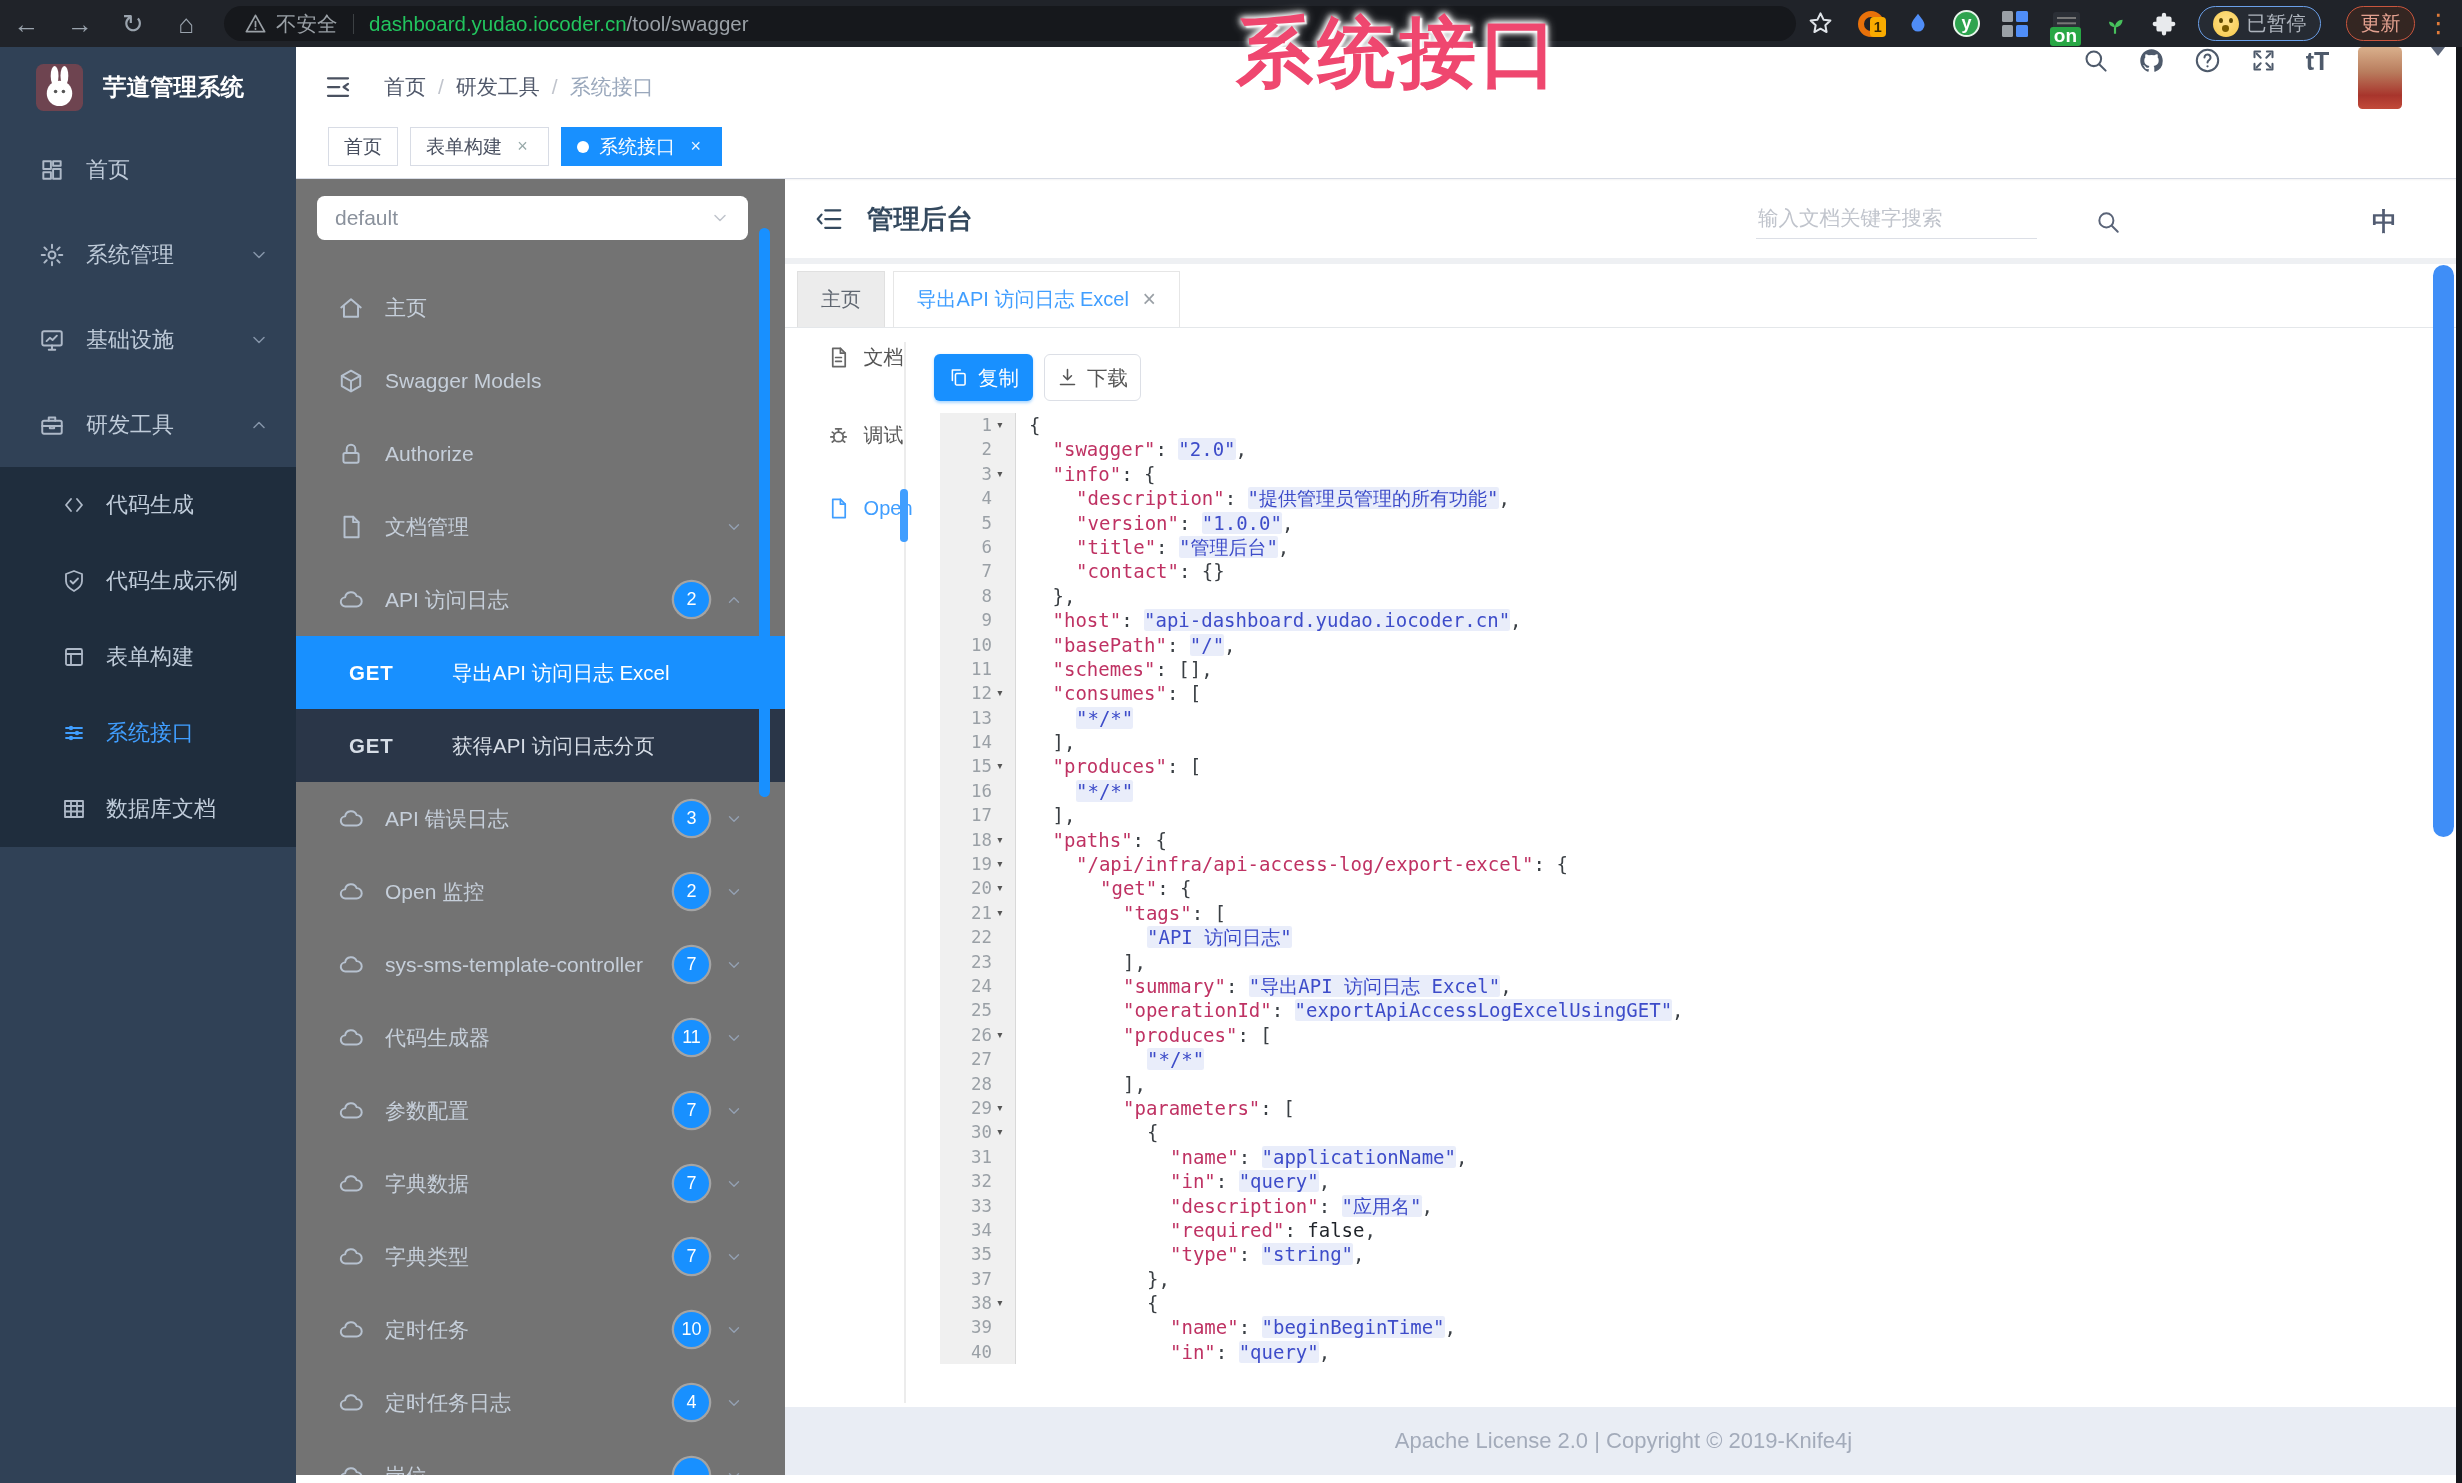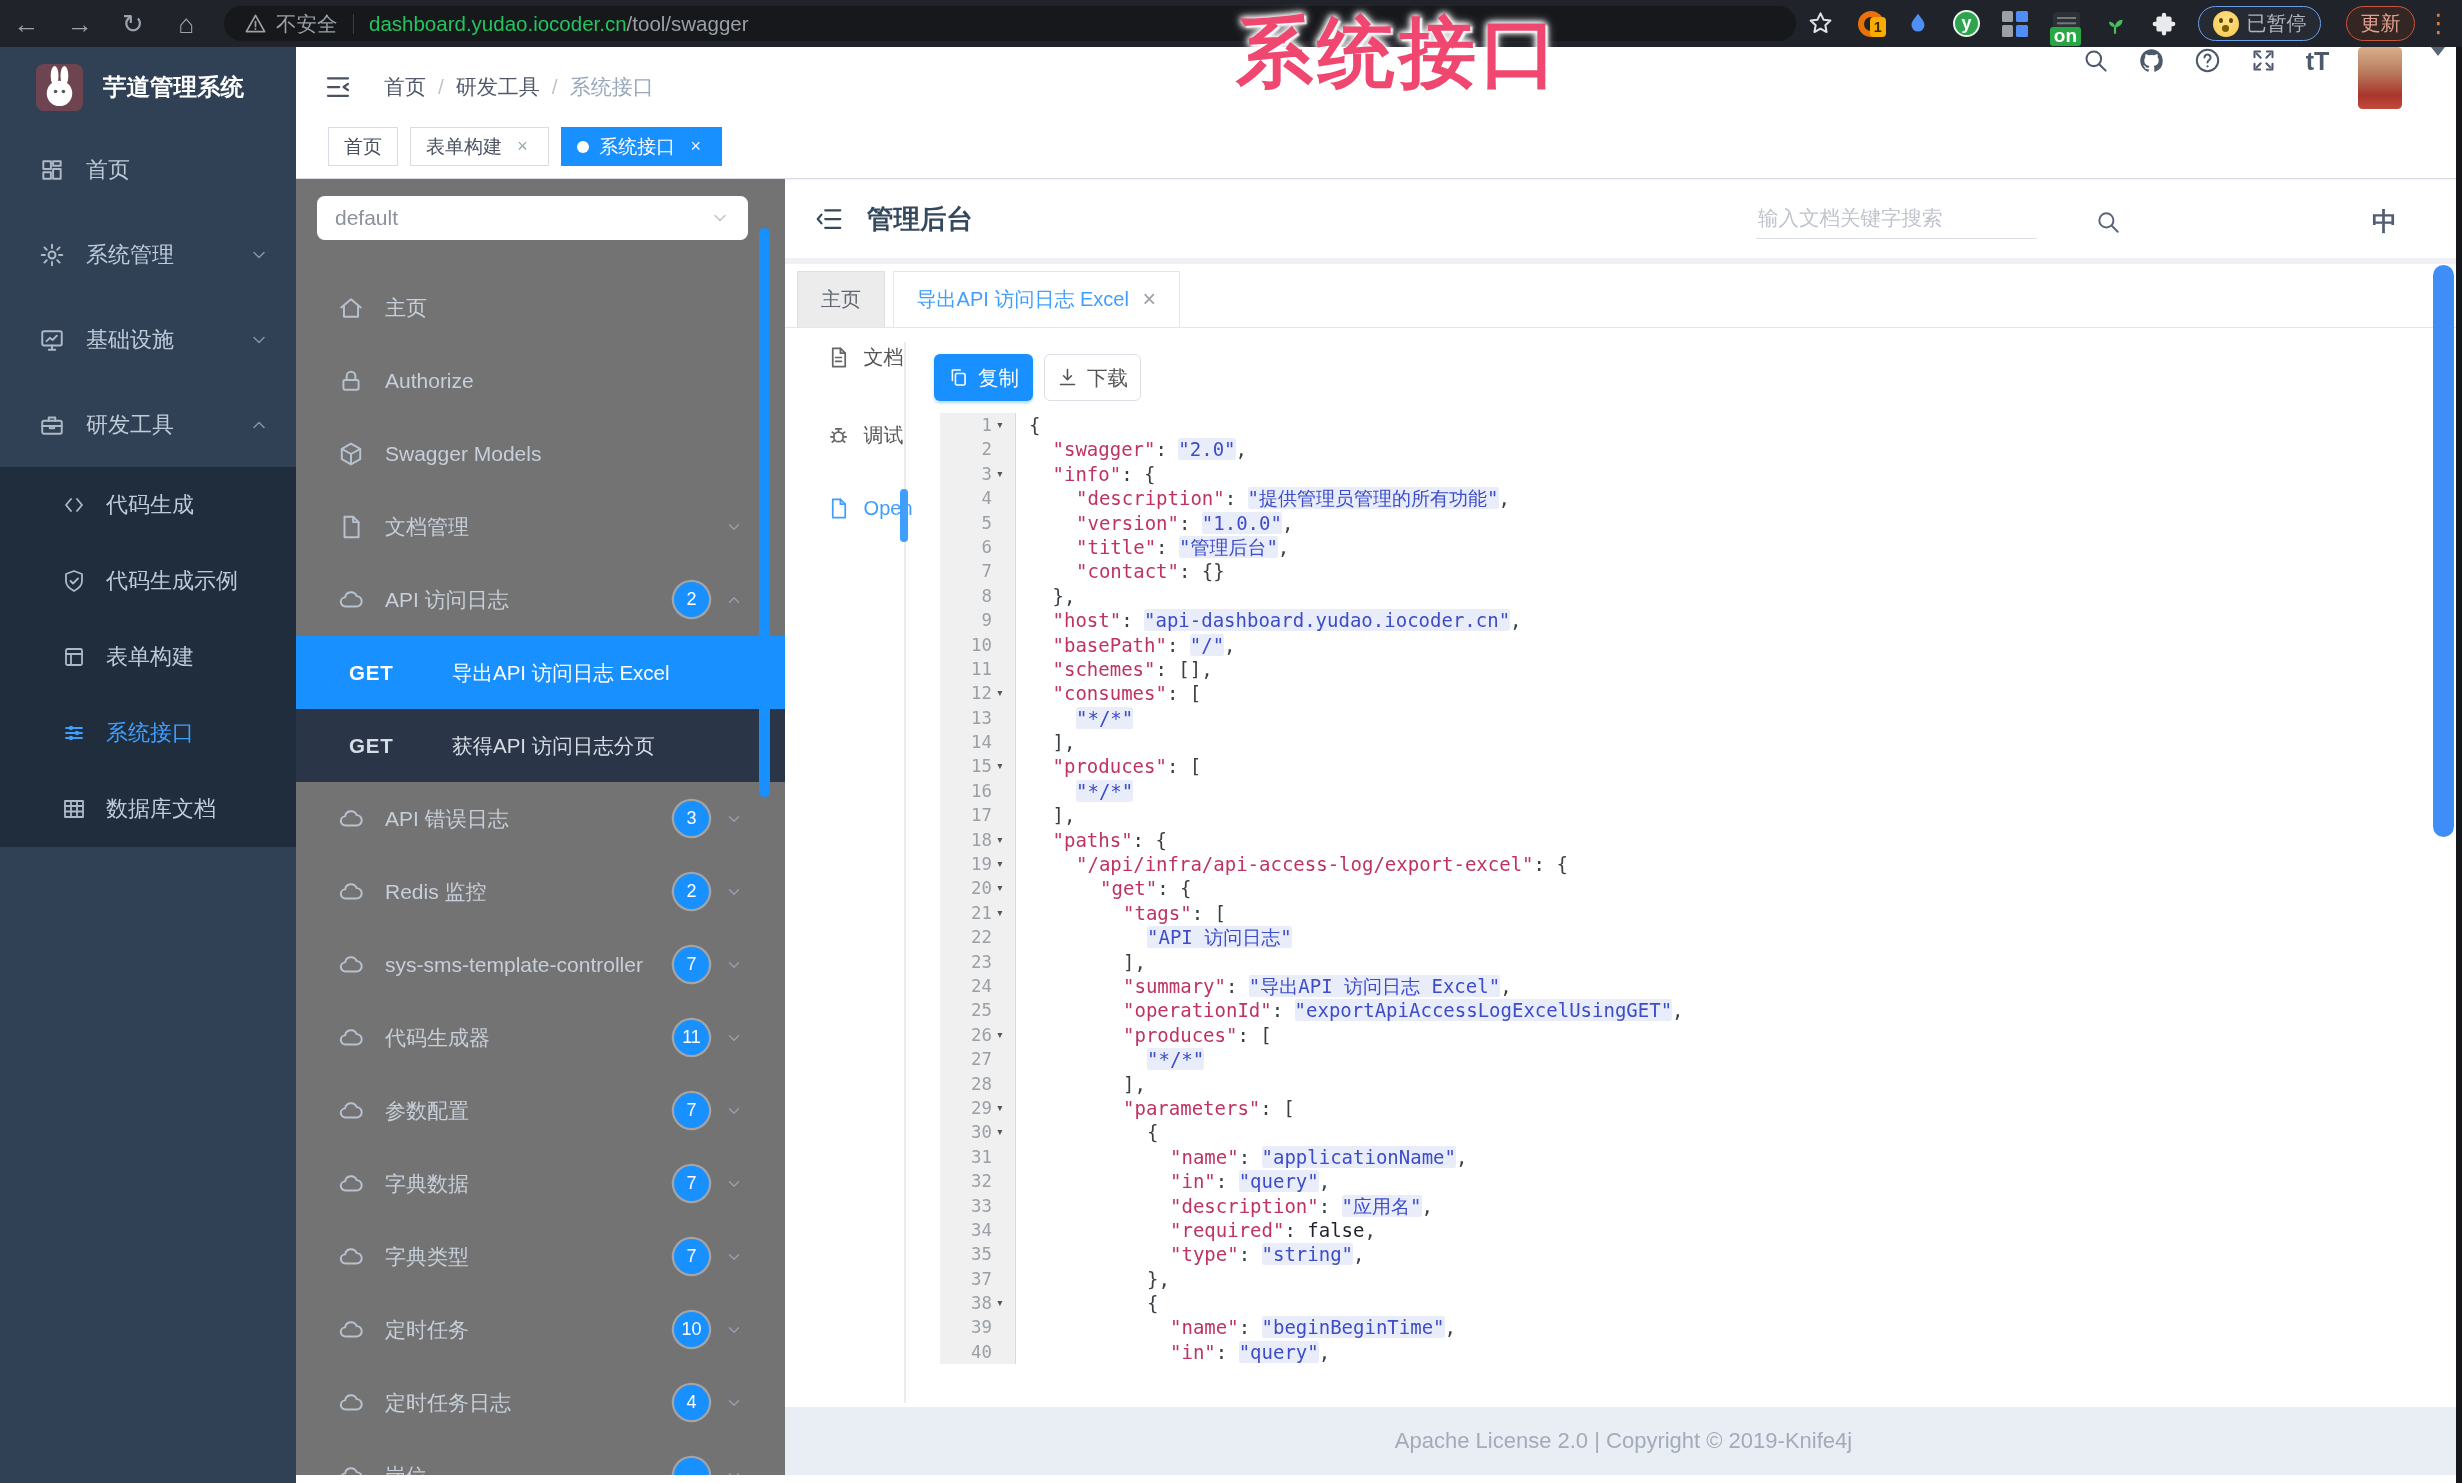--- a/index.html
+++ b/index.html
@@ -426,34 +426,34 @@
           <span class="ic mic">
             <svg viewBox="0 0 24 24" fill="none" stroke="currentColor" stroke-width="1.8" stroke-linecap="round" stroke-linejoin="round">
               <path d="M3 11.5L12 4l9 7.5M5.5 10v10h13V10"></path>
             </svg>
           </span>
           <span>主页</span>
         </div>
         <div class="srow">
           <span class="ic mic">
             <svg viewBox="0 0 24 24" fill="none" stroke="currentColor" stroke-width="1.8" stroke-linecap="round" stroke-linejoin="round">
+              <path d="M12 2.5l8.5 4.8v9.4L12 21.5l-8.5-4.8V7.3z"></path>
+              <path d="M3.5 7.3L12 12l8.5-4.7M12 12v9.5"></path>
+            </svg>
+          </span>
+          <span>Swagger Models</span>
+        </div>
+        <div class="srow">
+          <span class="ic mic">
+            <svg viewBox="0 0 24 24" fill="none" stroke="currentColor" stroke-width="1.8" stroke-linecap="round" stroke-linejoin="round">
               <rect x="5" y="11" width="14" height="9" rx="1.5"></rect>
               <path d="M8 11V7.5a4 4 0 018 0V11"></path>
             </svg>
           </span>
           <span>Authorize</span>
-        </div>
-        <div class="srow">
-          <span class="ic mic">
-            <svg viewBox="0 0 24 24" fill="none" stroke="currentColor" stroke-width="1.8" stroke-linecap="round" stroke-linejoin="round">
-              <path d="M12 2.5l8.5 4.8v9.4L12 21.5l-8.5-4.8V7.3z"></path>
-              <path d="M3.5 7.3L12 12l8.5-4.7M12 12v9.5"></path>
-            </svg>
-          </span>
-          <span>Swagger Models</span>
         </div>
         <div class="srow">
           <span class="ic mic">
             <svg viewBox="0 0 24 24" fill="none" stroke="currentColor" stroke-width="1.8" stroke-linecap="round" stroke-linejoin="round">
               <path d="M6 2.5h8l5 5v14H6z"></path>
               <path d="M14 2.5v5h5"></path>
             </svg>
           </span>
           <span>文档管理</span>
           <span class="ic chev">
@@ -497,21 +497,21 @@
               <path d="M6 9l6 6 6-6"></path>
             </svg>
           </span>
         </div>
         <div class="srow">
           <span class="ic mic">
             <svg viewBox="0 0 24 24" fill="none" stroke="currentColor" stroke-width="1.8" stroke-linecap="round" stroke-linejoin="round">
               <path d="M7 18a4.2 4.2 0 01-.4-8.4 5.5 5.5 0 0110.6-1.2A4.3 4.3 0 0117 18z"></path>
             </svg>
           </span>
-          <span>Redis 监控</span>
+          <span>Open 监控</span>
           <span class="badge">2</span>
           <span class="ic chev">
             <svg viewBox="0 0 24 24" fill="none" stroke="currentColor" stroke-width="1.8" stroke-linecap="round" stroke-linejoin="round">
               <path d="M6 9l6 6 6-6"></path>
             </svg>
           </span>
         </div>
         <div class="srow">
           <span class="ic mic">
             <svg viewBox="0 0 24 24" fill="none" stroke="currentColor" stroke-width="1.8" stroke-linecap="round" stroke-linejoin="round">

